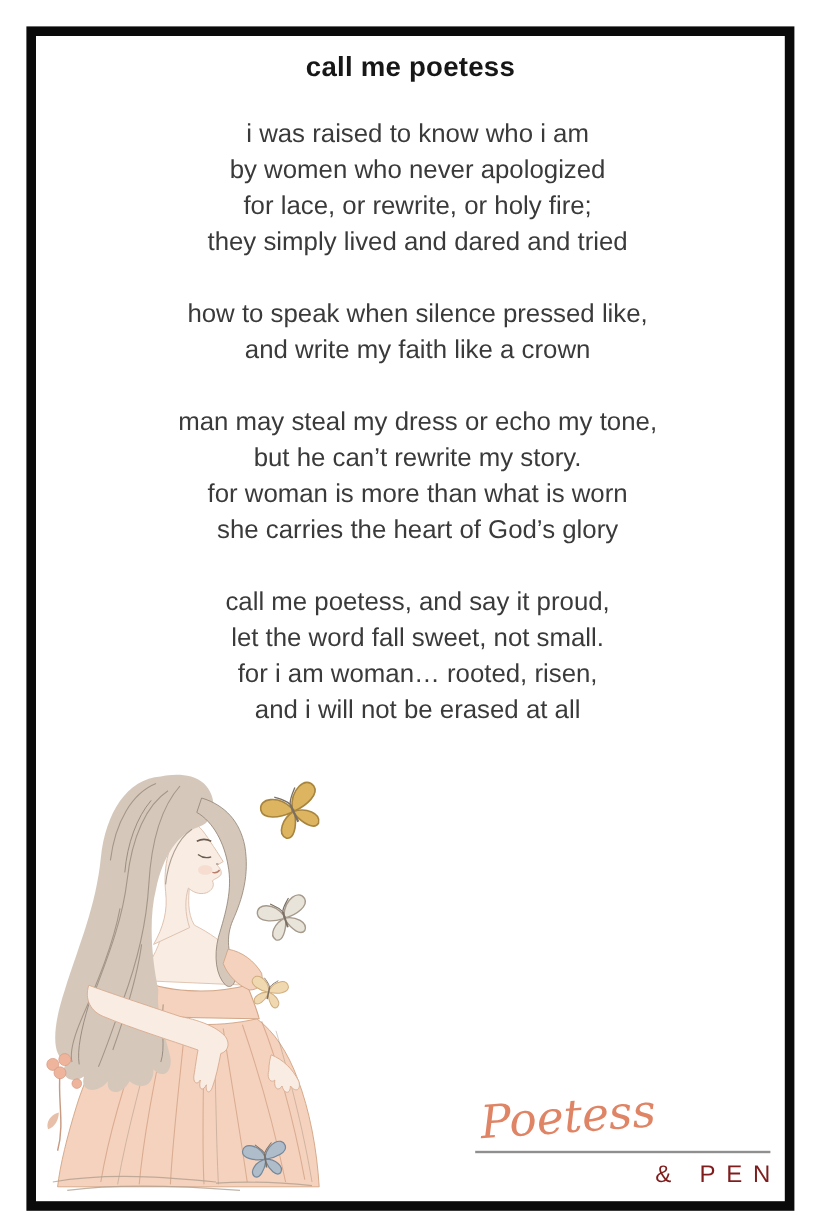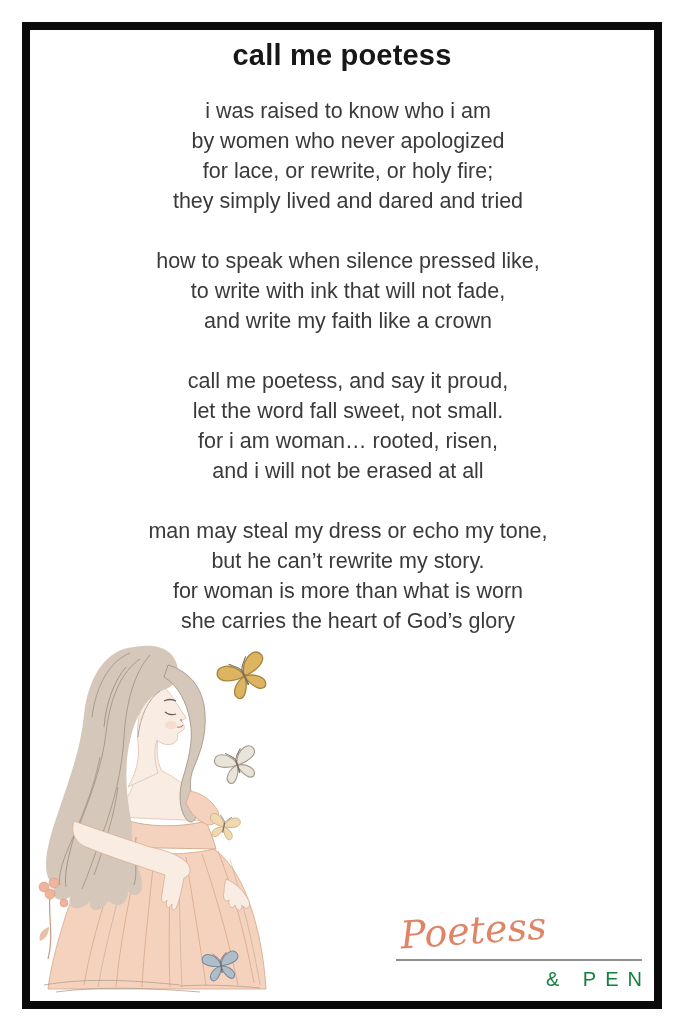--- a/index.html
+++ b/index.html
@@ -1,62 +1,61 @@
 <!DOCTYPE html>
 <html><head>
 <meta charset="utf-8">
 <style>
   html,body{margin:0;padding:0;width:683px;height:1024px;background:#ffffff;overflow:hidden;
             font-family:"Liberation Sans",sans-serif;}
   .frame{position:absolute;left:22px;top:22px;width:640px;height:987px;
          border:8px solid #0a0a0a;box-sizing:border-box;background:#ffffff;}
-  .title{margin:10px 8px 0;font-size:29px;font-weight:700;color:#171717;
+  .title{margin:10px 8px 0;font-size:23px;font-weight:700;color:#171717;
          text-align:center;line-height:30px;letter-spacing:.2px;}
   .poem{margin-top:26px;text-align:center;color:#3a3a3a;position:relative;z-index:2;}
   .stanza{margin:0 0 30px;}
   .line{font-size:21.5px;line-height:30px;white-space:nowrap;padding-left:12px;}
   .sketch{position:absolute;left:0;bottom:0;z-index:1;}
   .logo{position:absolute;right:12px;bottom:10px;width:246px;z-index:2;}
   .logo-script{display:block;font-family:"DejaVu Serif",serif;font-style:italic;
                font-size:38px;line-height:1.15;color:#df8566;transform:rotate(-4deg);
                transform-origin:left bottom;padding-left:6px;}
   .logo-line{border:none;border-top:2px solid #8f8f8f;margin:0;}
   .logo-sub{display:block;text-align:right;font-size:20px;letter-spacing:9px;
-            margin:7px -9px 0 0;color:#15803d;}
+            margin:7px -9px 0 0;color:#7f1d1d;}
 </style>
 </head>
 <body>
 
 <div class="frame">
 
   <h1 class="title">call me poetess</h1>
 
   <div class="poem">
     <div class="stanza">
       <div class="line">i was raised to know who i am</div>
       <div class="line">by women who never apologized</div>
       <div class="line">for lace, or rewrite, or holy fire;</div>
       <div class="line">they simply lived and dared and tried</div>
     </div>
     <div class="stanza">
       <div class="line">how to speak when silence pressed like,</div>
-      <div class="line">to write with ink that will not fade,</div>
       <div class="line">and write my faith like a crown</div>
+    </div>
+    <div class="stanza">
+      <div class="line">man may steal my dress or echo my tone,</div>
+      <div class="line">but he can’t rewrite my story.</div>
+      <div class="line">for woman is more than what is worn</div>
+      <div class="line">she carries the heart of God’s glory</div>
     </div>
     <div class="stanza">
       <div class="line">call me poetess, and say it proud,</div>
       <div class="line">let the word fall sweet, not small.</div>
       <div class="line">for i am woman… rooted, risen,</div>
       <div class="line">and i will not be erased at all</div>
-    </div>
-    <div class="stanza">
-      <div class="line">man may steal my dress or echo my tone,</div>
-      <div class="line">but he can’t rewrite my story.</div>
-      <div class="line">for woman is more than what is worn</div>
-      <div class="line">she carries the heart of God’s glory</div>
     </div>
   </div>
 
   <svg class="sketch" width="240" height="364" viewBox="0 0 240 364" xmlns="http://www.w3.org/2000/svg">
     <defs>
       <g id="bfly">
         <path d="M0,-1 C-4,-12 -16,-16 -18,-8 C-19,-2 -9,1 -1,1 Z" stroke-width="1"></path>
         <path d="M0,1 C-8,2 -15,9 -11,14 C-7,17 -2,10 0,3 Z" stroke-width="1"></path>
         <path d="M0,-1 C4,-12 16,-16 18,-8 C19,-2 9,1 1,1 Z" stroke-width="1"></path>
         <path d="M0,1 C8,2 15,9 11,14 C7,17 2,10 0,3 Z" stroke-width="1"></path>

